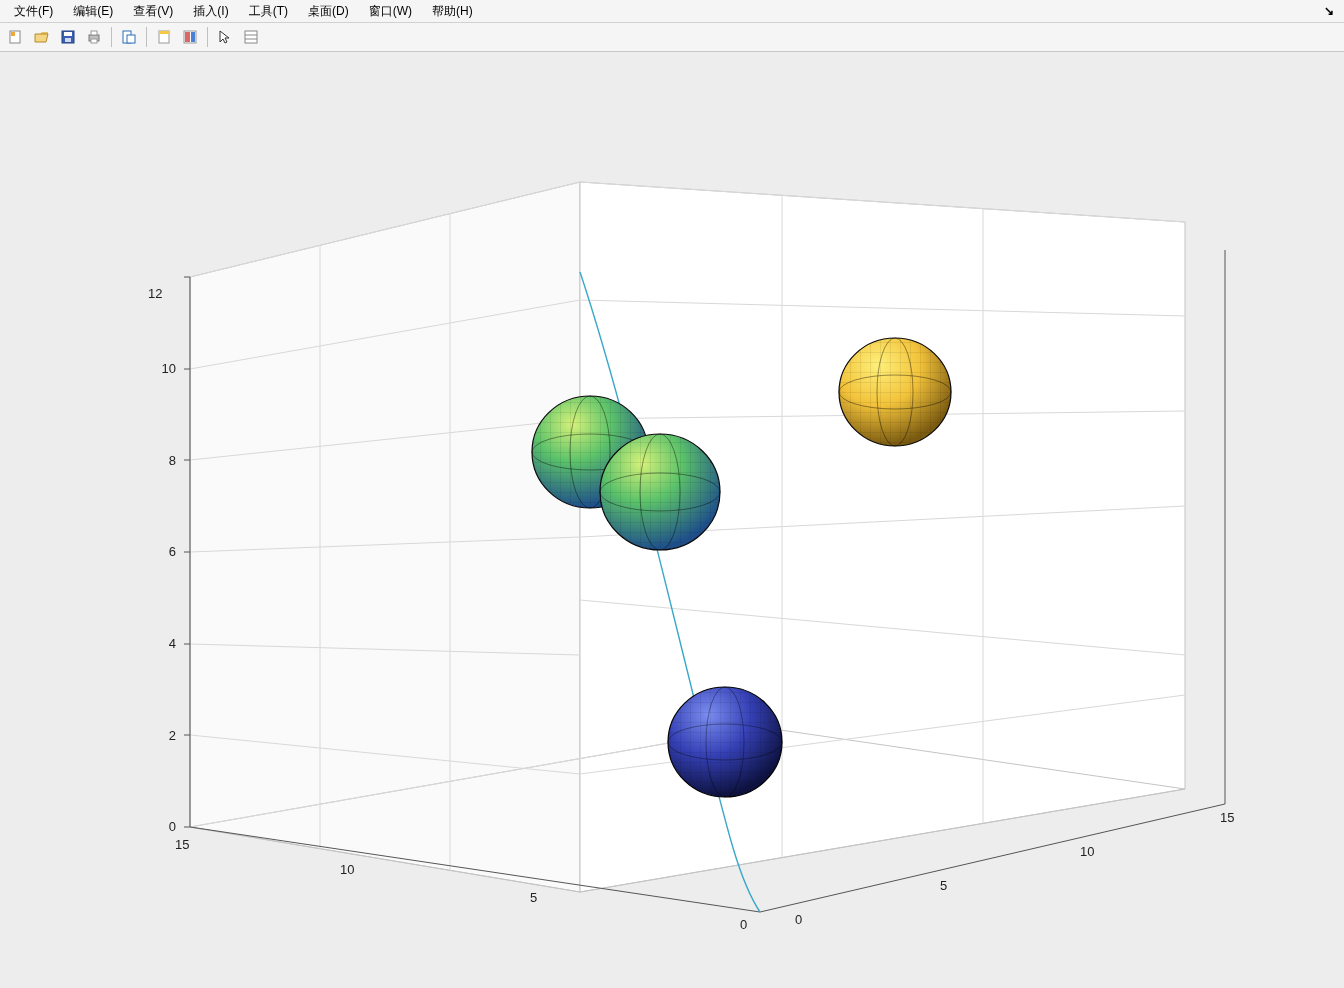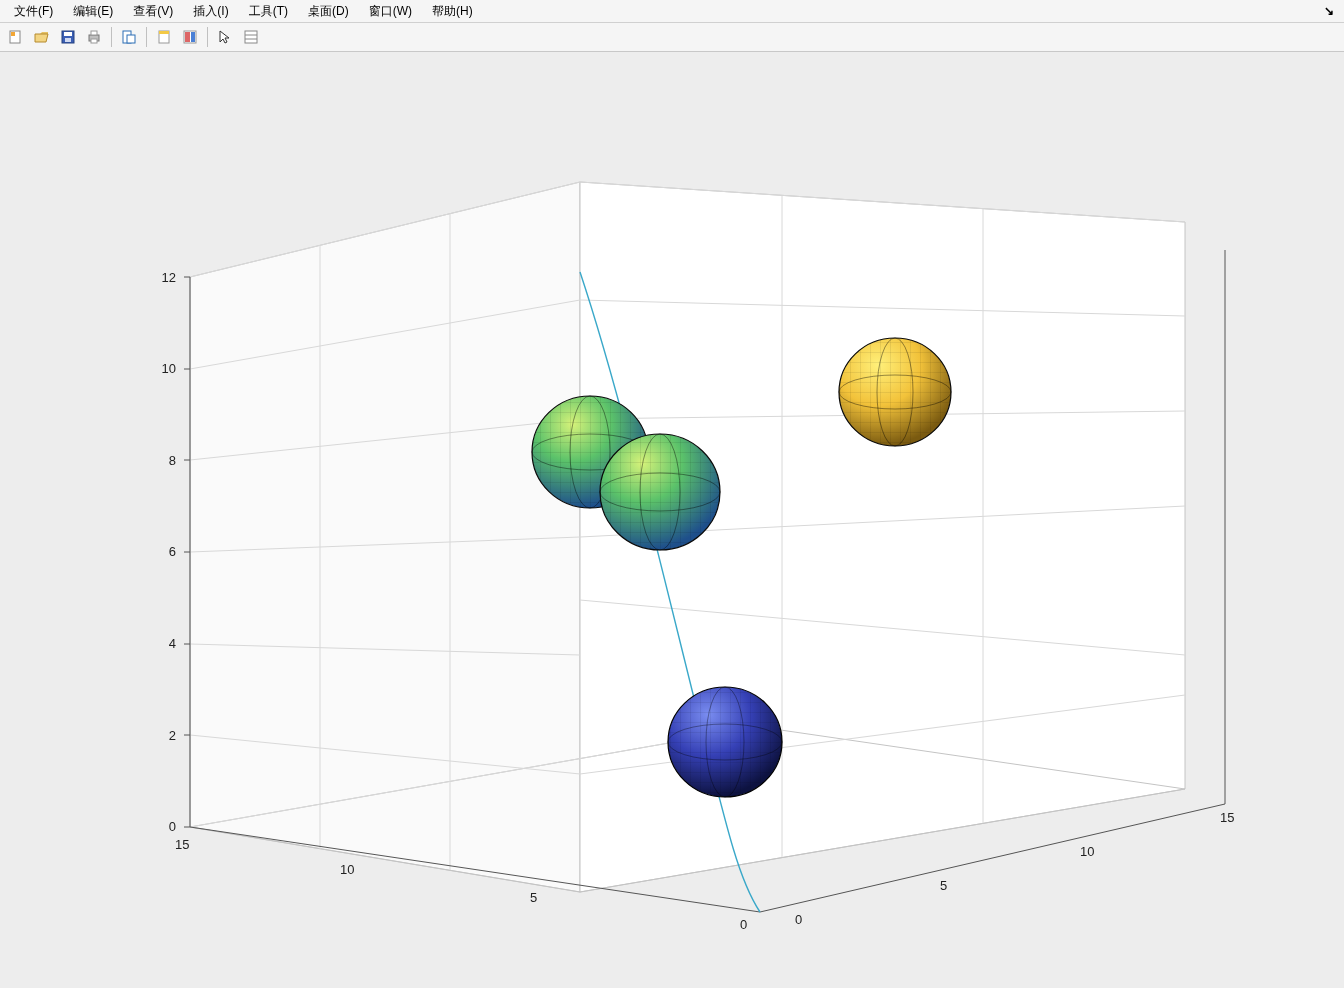--- a/index.html
+++ b/index.html
@@ -200,21 +200,21 @@
 </g>
 
 </svg>
 
 <div class="tick-label" style="left:92px;top:727px;text-align:right;width:24px">0</div>
 <div class="tick-label" style="left:92px;top:636px;text-align:right;width:24px">2</div>
 <div class="tick-label" style="left:92px;top:544px;text-align:right;width:24px">4</div>
 <div class="tick-label" style="left:92px;top:452px;text-align:right;width:24px">6</div>
 <div class="tick-label" style="left:92px;top:361px;text-align:right;width:24px">8</div>
 <div class="tick-label" style="left:88px;top:269px;text-align:right;width:28px">10</div>
-<div class="tick-label" style="left:88px;top:178px;text-align:right;width:28px">12</div>
+<div class="tick-label" style="left:88px;top:194px;text-align:left;width:28px">12</div>
 
 <div class="tick-label" style="left:115px;top:745px">15</div>
 <div class="tick-label" style="left:280px;top:770px">10</div>
 <div class="tick-label" style="left:470px;top:798px">5</div>
 <div class="tick-label" style="left:680px;top:825px">0</div>
 
 <div class="tick-label" style="left:735px;top:820px">0</div>
 <div class="tick-label" style="left:880px;top:786px">5</div>
 <div class="tick-label" style="left:1020px;top:752px">10</div>
 <div class="tick-label" style="left:1160px;top:718px">15</div>

